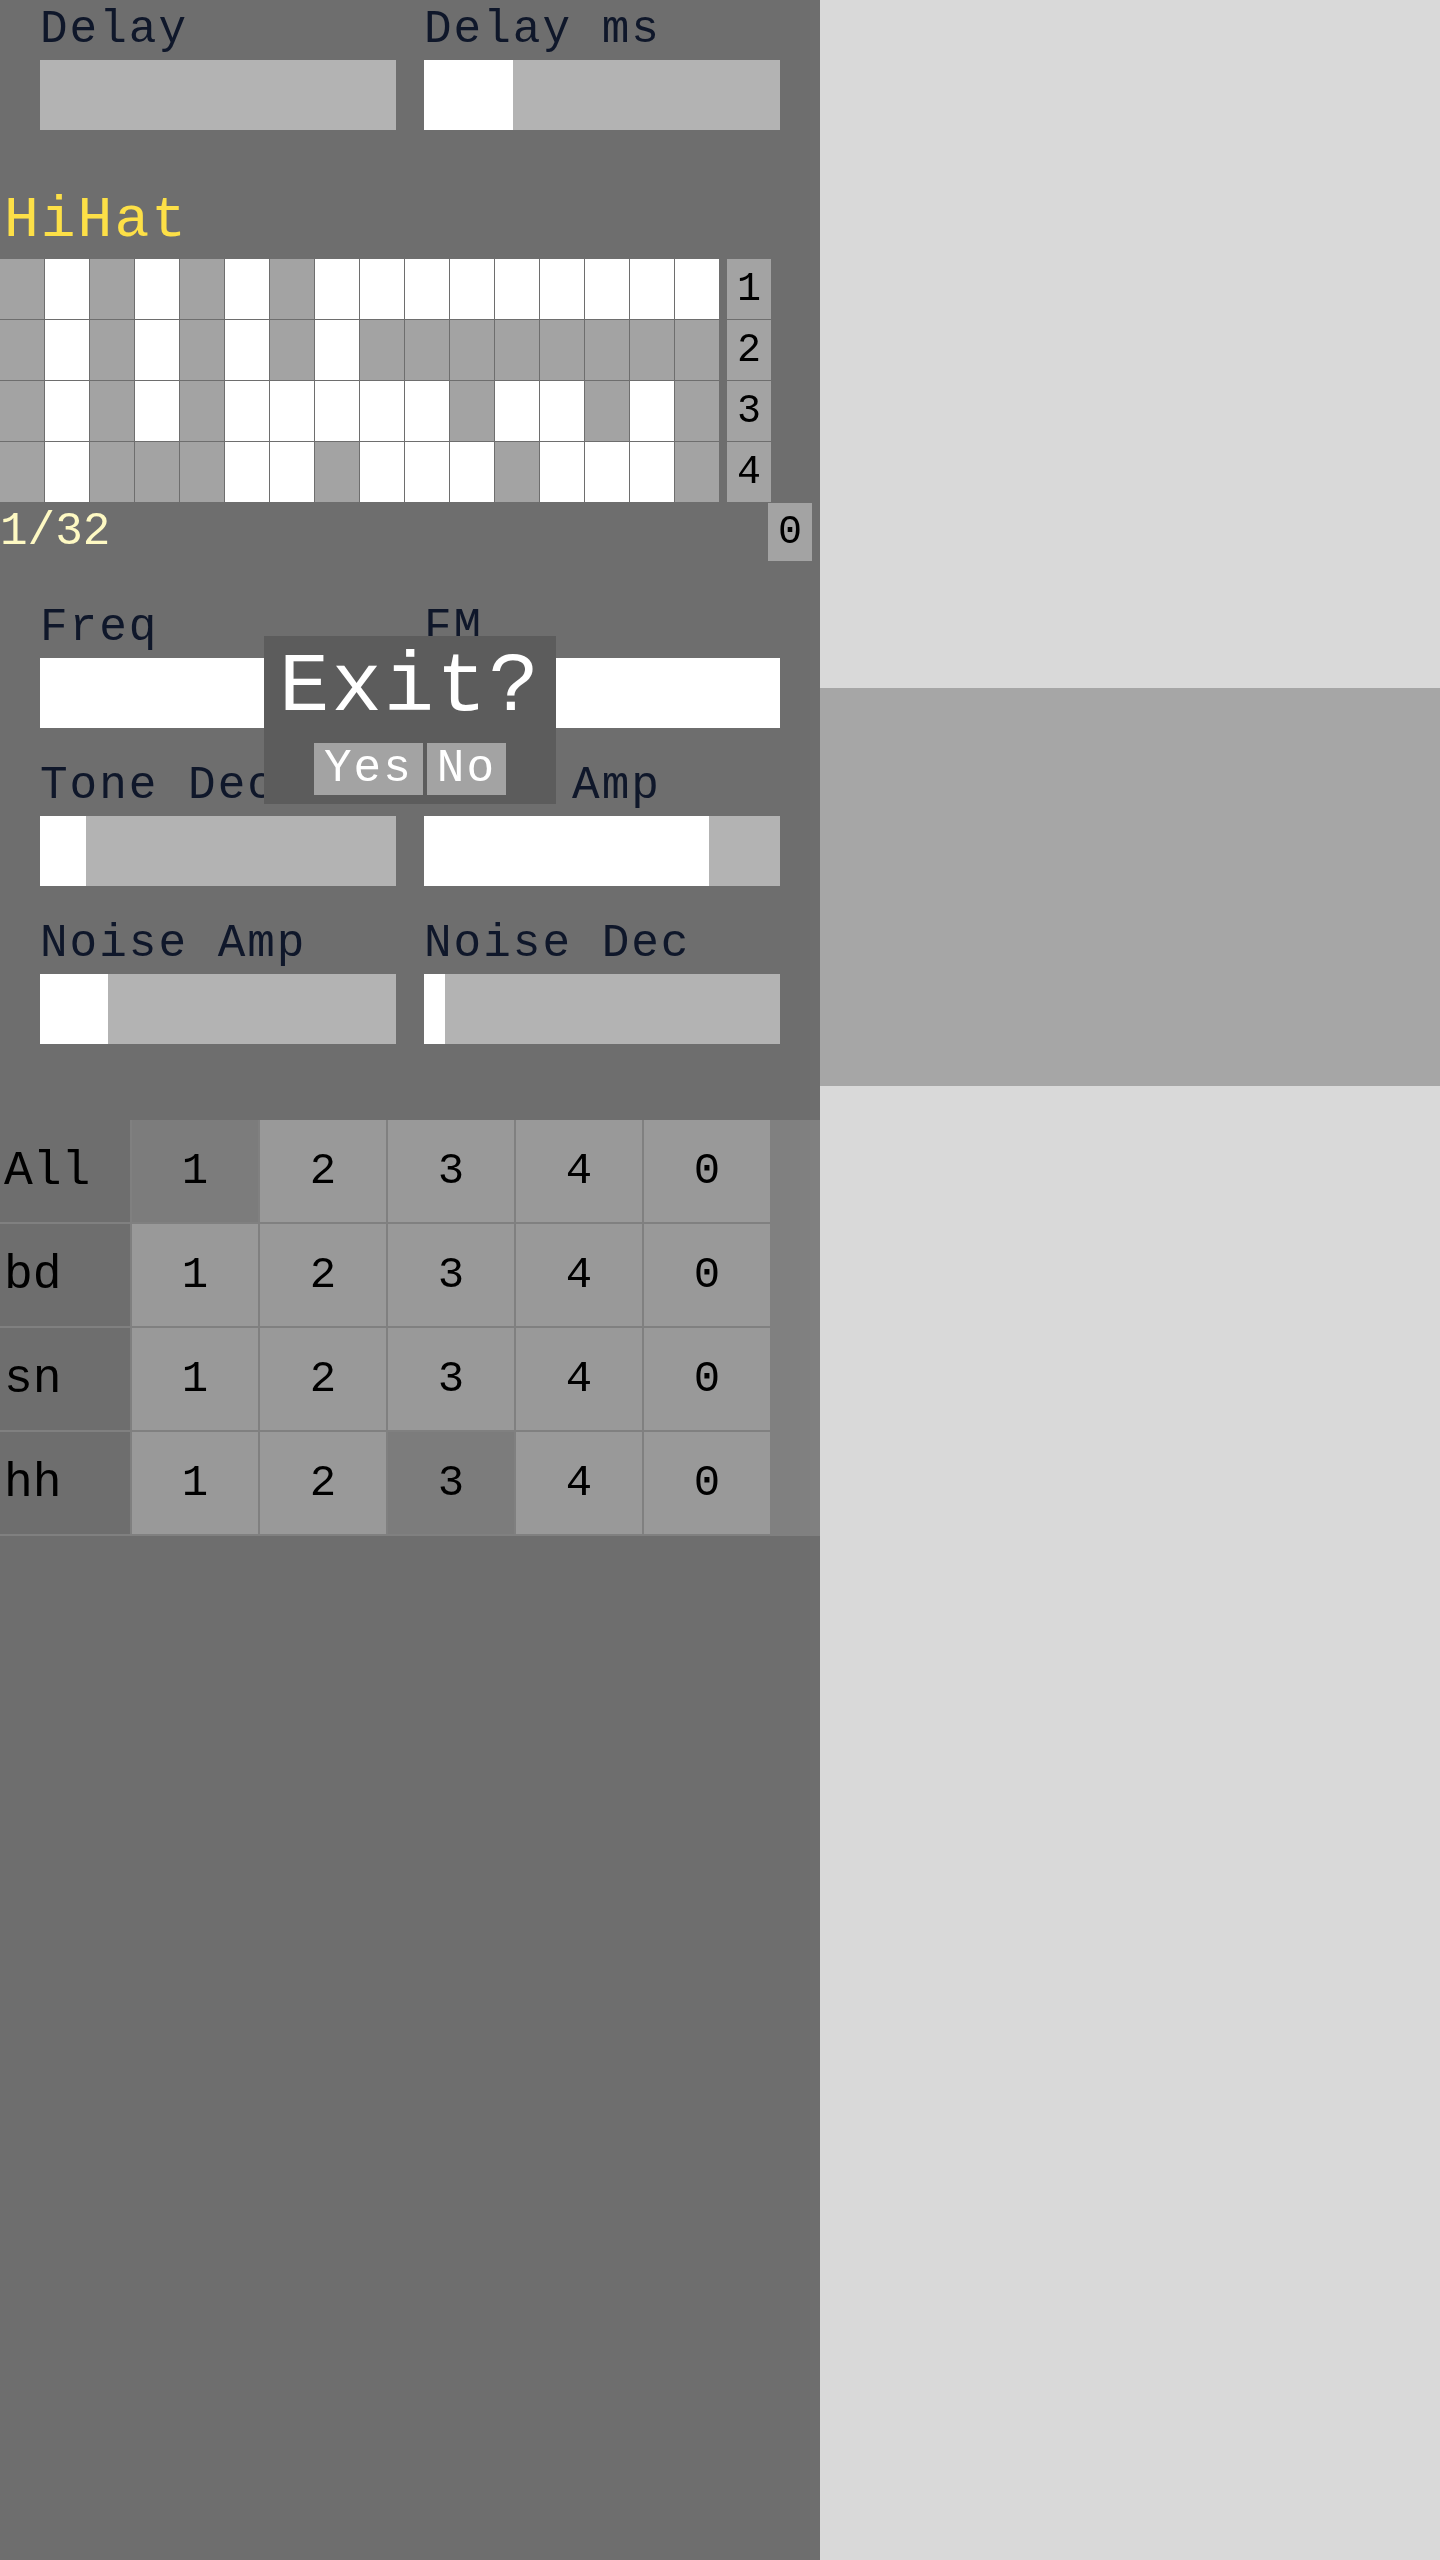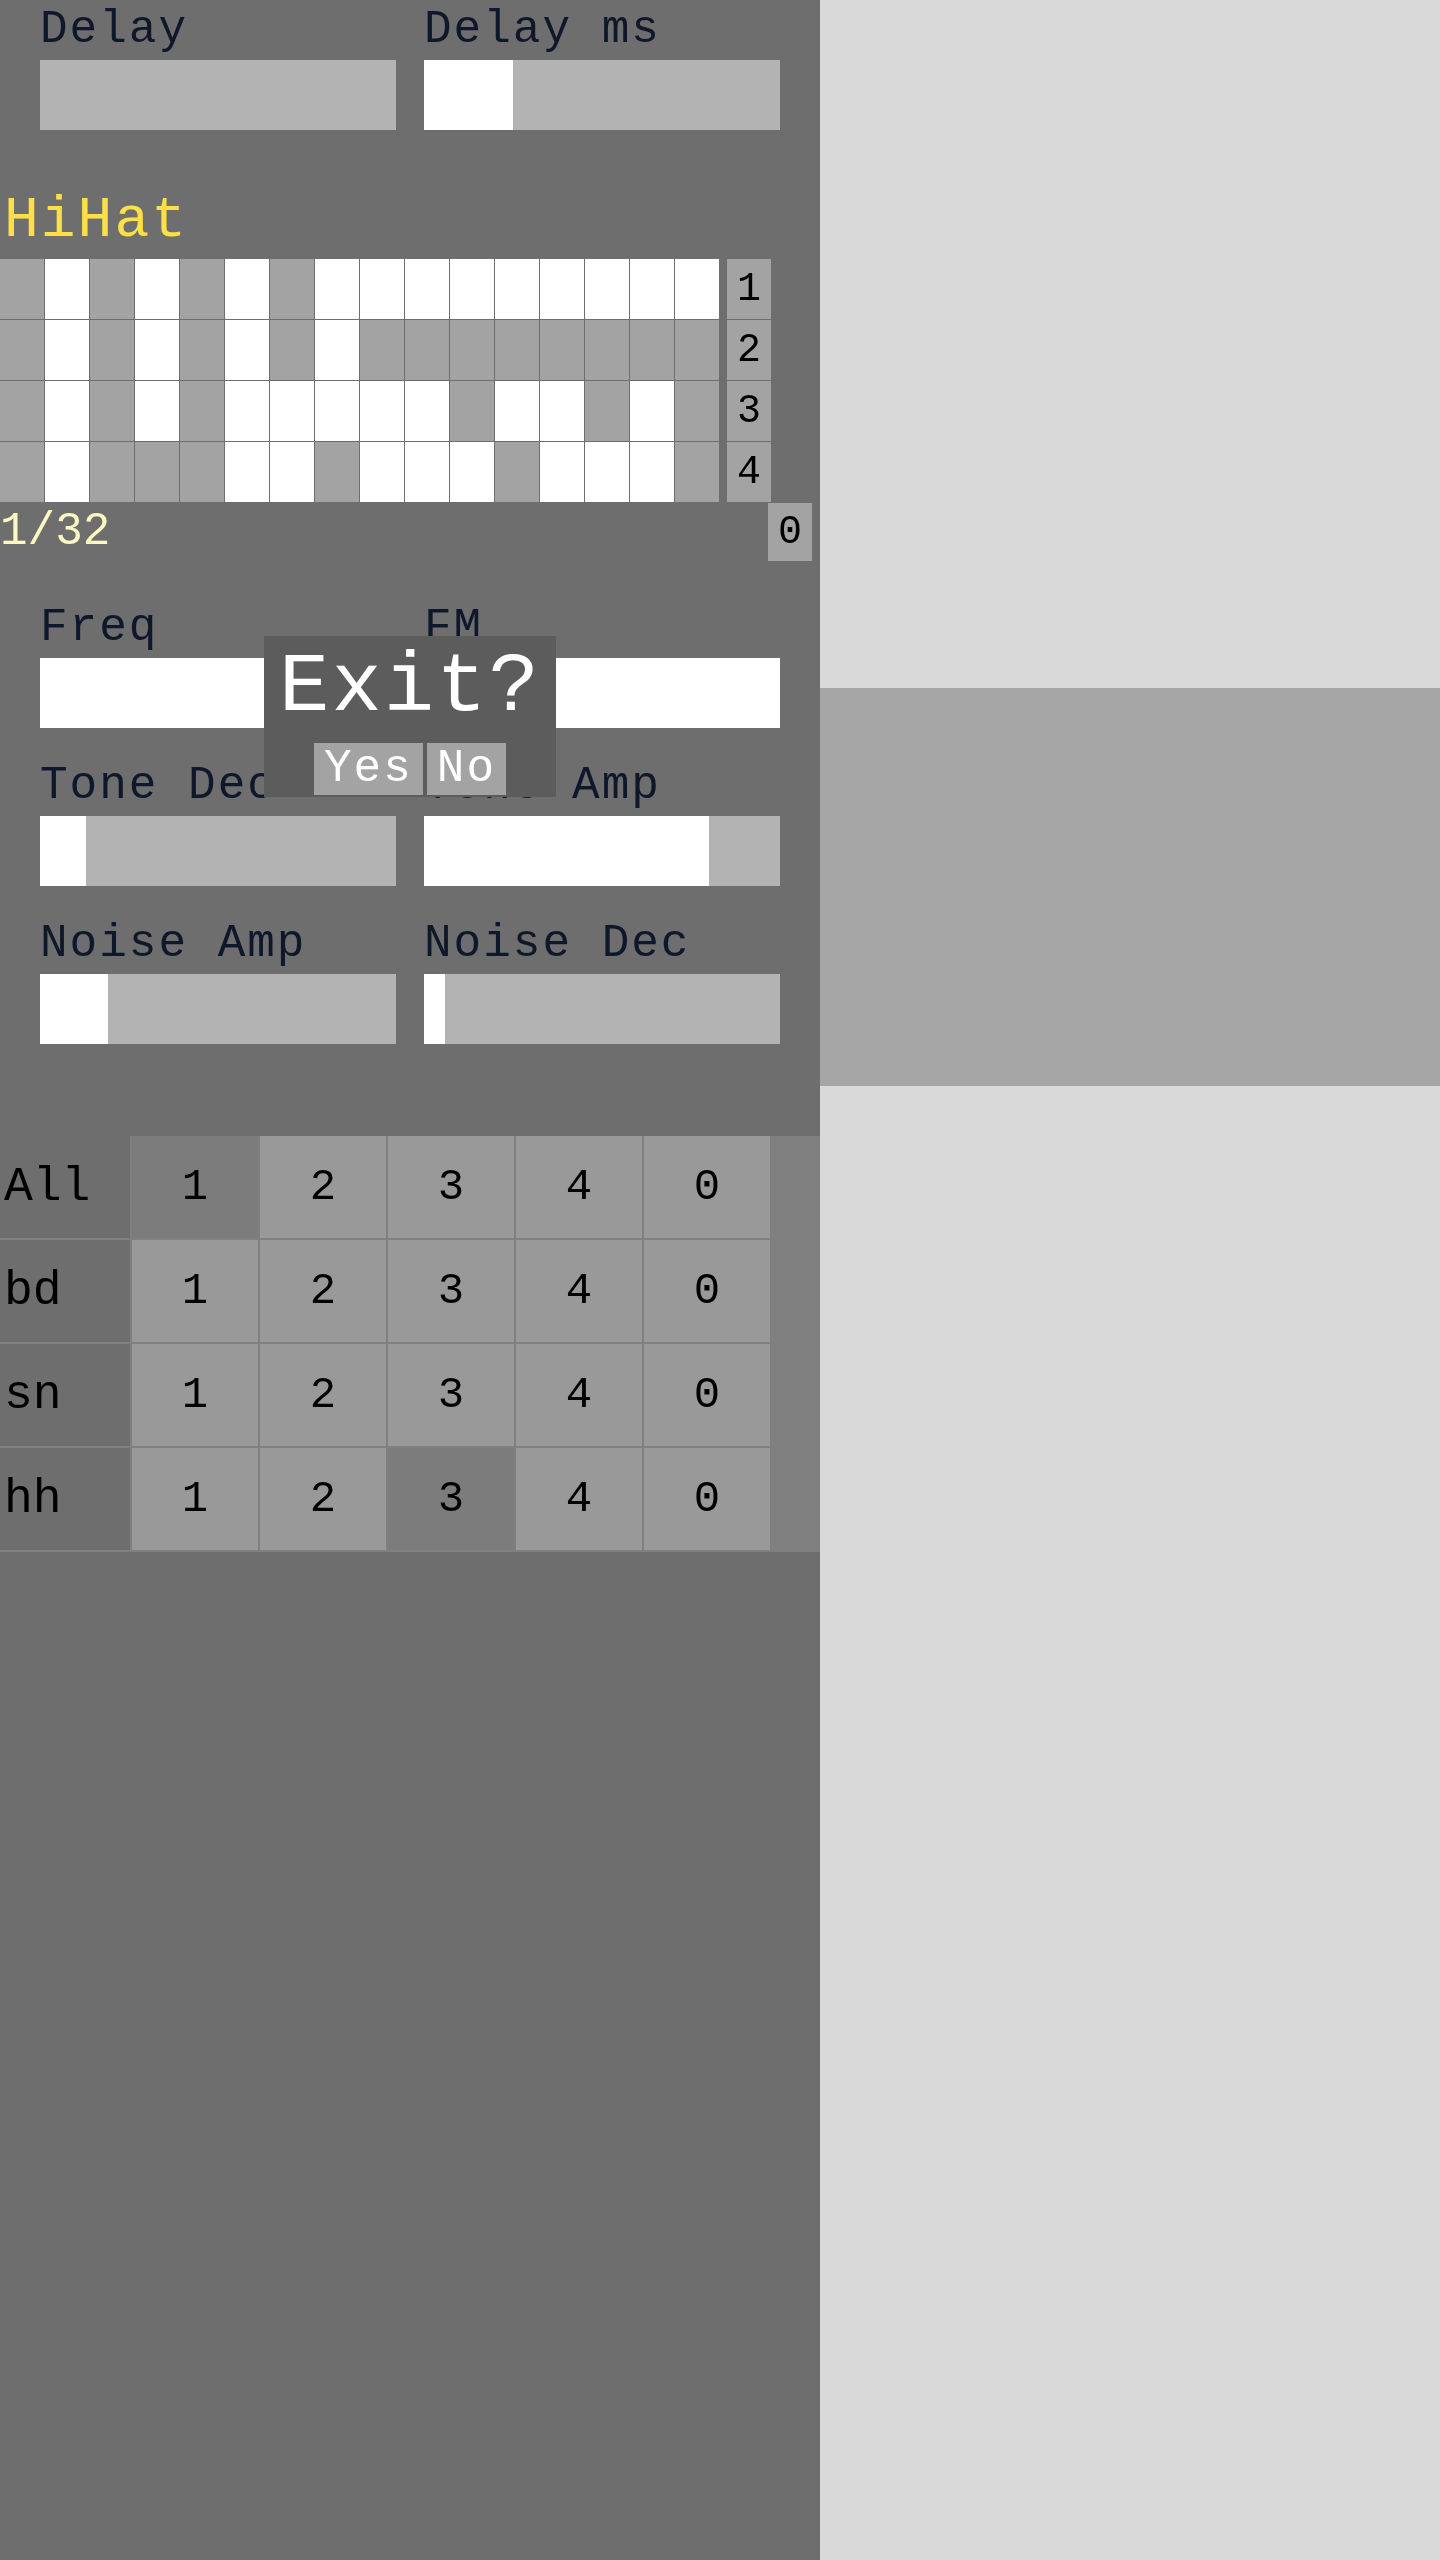--- a/index.html
+++ b/index.html
@@ -114,21 +114,21 @@
     height: 58px;
     background: #a3a3a3;
     display: flex;
     align-items: center;
     justify-content: center;
     font-size: 40px;
   }
 
   
   .pattern-area {
-    margin-top: 64px;
+    margin-top: 48px;
     background: #808080;
     padding: 0;
   }
   .pat-row {
     display: flex;
     height: 102px;
     gap: 2px;
     margin-bottom: 2px;
   }
   .pat-label {
@@ -154,21 +154,21 @@
   
   .modal {
     position: absolute;
     left: 264px;
     top: 636px;
     width: 292px;
     background: #5c5c5c;
     display: flex;
     flex-direction: column;
     align-items: center;
-    padding: 0 0 0 0;
+    padding: 0 0 7px 0;
     font-family: Liberation Mono, monospace;
   }
   .modal-title {
     font-size: 84px;
     color: #fff;
     letter-spacing: 2px;
     padding: 4px 8px 8px 8px;
   }
   .modal-buttons {
     display: flex;

